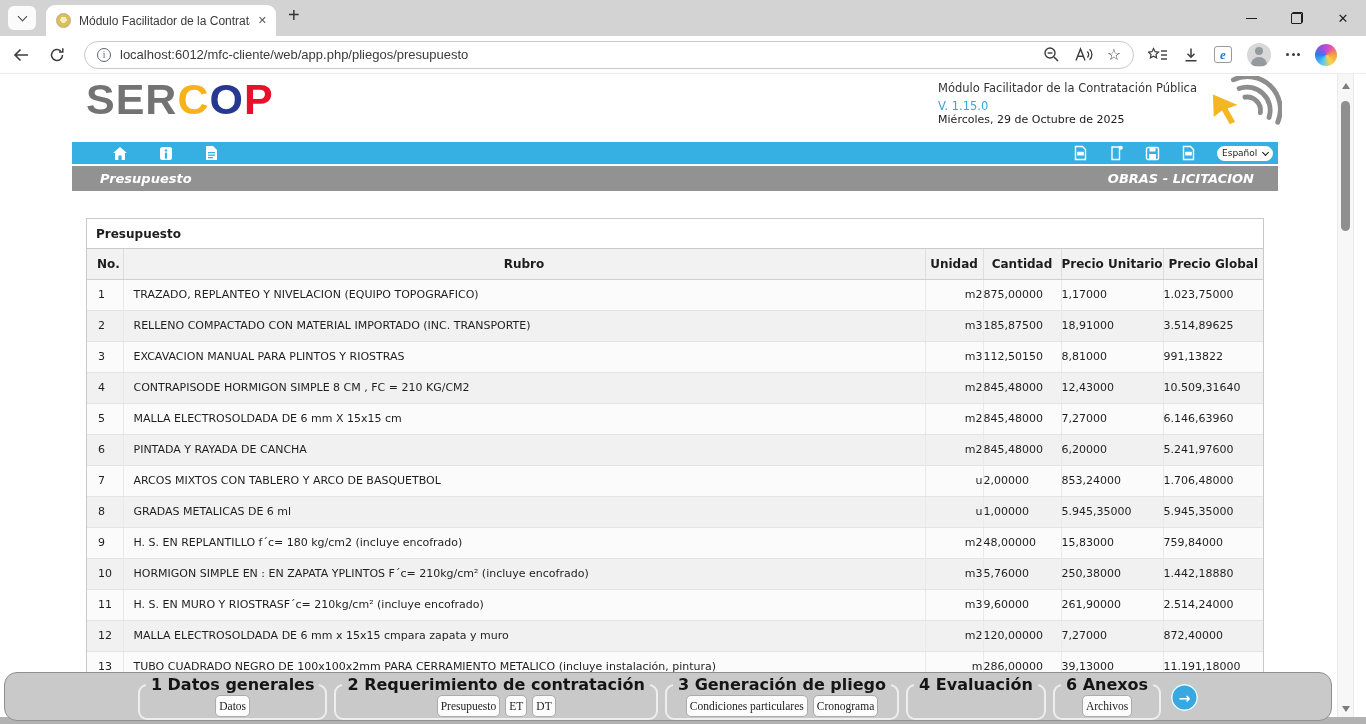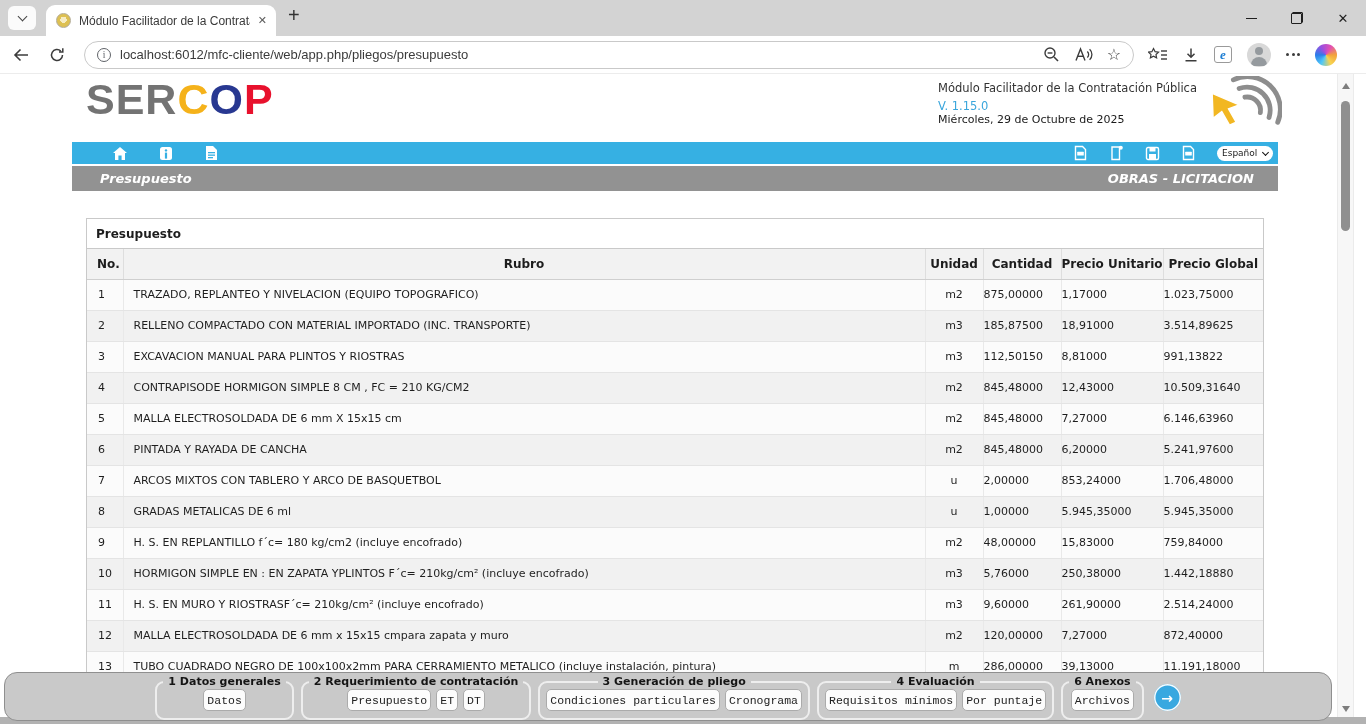--- a/index.html
+++ b/index.html
@@ -89,41 +89,41 @@
     border-bottom:1px solid #cfcfcf;border-right:1px solid #dedede;text-align:center}
   thead th.c0{text-align:left;padding-left:10px}
   thead th:last-child{border-right:none}
   tbody td{height:31px;font-size:11px;color:#1e1e1e;border-bottom:1px solid #e4e4e4;border-right:1px solid #e9e9e9;
     white-space:nowrap;overflow:hidden}
   tbody td:last-child{border-right:none}
   tbody tr:nth-child(odd){background:#fbfbfb}
   tbody tr:nth-child(even){background:#f1f1f1}
   td.c0{padding-left:11px}
   td.c1{padding-left:10px}
-  td.c2{text-align:center}
+  td.c2{text-align:right}
   td.c3,td.c4,td.c5{text-align:left;padding-right:12px}
 
   
   .scrollbar{position:absolute;top:0;bottom:0;right:12px;width:17px;background:#f7f7f7;
     border-left:1px solid #ebebeb;border-right:1px solid #ebebeb}
   .sb-up{position:absolute;top:9px;left:4px;width:0;height:0;border-left:4.5px solid transparent;
     border-right:4.5px solid transparent;border-bottom:6px solid #7d7d7d}
   .sb-thumb{position:absolute;top:27px;left:3px;width:9px;height:130px;background:#8f8f8f;border-radius:6px}
   .sb-down{position:absolute;bottom:12px;left:4px;width:0;height:0;border-left:4.5px solid transparent;
     border-right:4.5px solid transparent;border-top:6px solid #7d7d7d}
 
   
   .bottom-strip{position:absolute;left:0;right:0;bottom:0;height:7px;background:#b2b2b2}
   .bottom-nav{position:absolute;left:4px;top:598px;width:1328px;height:49px;background:#c9c9c9;
     border:1px solid #8f8f8f;border-radius:13px;display:flex;justify-content:center;gap:7px;padding-top:2px;z-index:5}
   .bottom-nav fieldset{border:2px solid #eeeeee;border-radius:9px;padding:0 6px 5px;background:transparent}
-  .bottom-nav legend{font-size:11px;font-weight:bold;color:#151515;padding:0 5px;margin:0 auto;text-align:center}
+  .bottom-nav legend{font-size:16px;font-weight:bold;color:#151515;padding:0 5px;margin:0 auto;text-align:center}
   .btn-row{display:flex;justify-content:center;gap:5px;margin-top:1px}
   .nav-btn{background:#fcfcfc;border:1px solid #ababab;border-radius:5px;height:22px;padding:0 3px;
-    font-size:11.5px;color:#222;font-family:Liberation Mono, monospace;white-space:nowrap}
+    font-size:11.5px;color:#222;font-family:Liberation Serif, serif;white-space:nowrap}
   .next-btn{width:27px;height:27px;border-radius:50%;background:#38a8e0;color:#fff;display:flex;align-items:center;
     justify-content:center;font-size:14px;font-weight:bold;box-shadow:inset 0 0 0 1.5px rgba(255,255,255,.95);
     margin-top:9px;margin-left:3px;flex:0 0 auto}
 </style>
 </head>
 <body>
 
 <div class="screen">
 
   <div class="titlebar">
@@ -437,24 +437,20 @@
           </fieldset>
           <fieldset>
             <legend>3 Generación de pliego</legend>
             <div class="btn-row">
               <button class="nav-btn">Condiciones particulares</button>
               <button class="nav-btn">Cronograma</button>
             </div>
           </fieldset>
           <fieldset>
             <legend>4 Evaluación</legend>
-            <div class="btn-row">
-              <button class="nav-btn">Requisitos mínimos</button>
-              <button class="nav-btn">Por puntaje</button>
-            </div>
           </fieldset>
           <fieldset>
             <legend>6 Anexos</legend>
             <div class="btn-row">
               <button class="nav-btn">Archivos</button>
             </div>
           </fieldset>
         </div>
       <div class="next-btn">→</div>
     </div>

